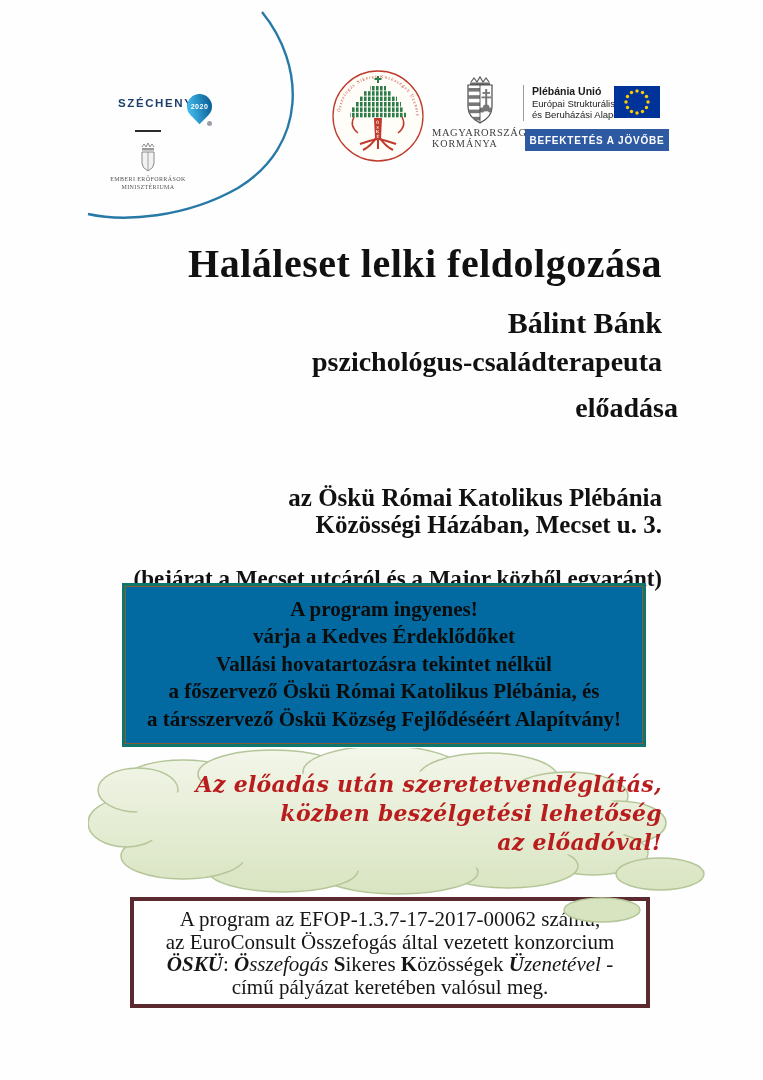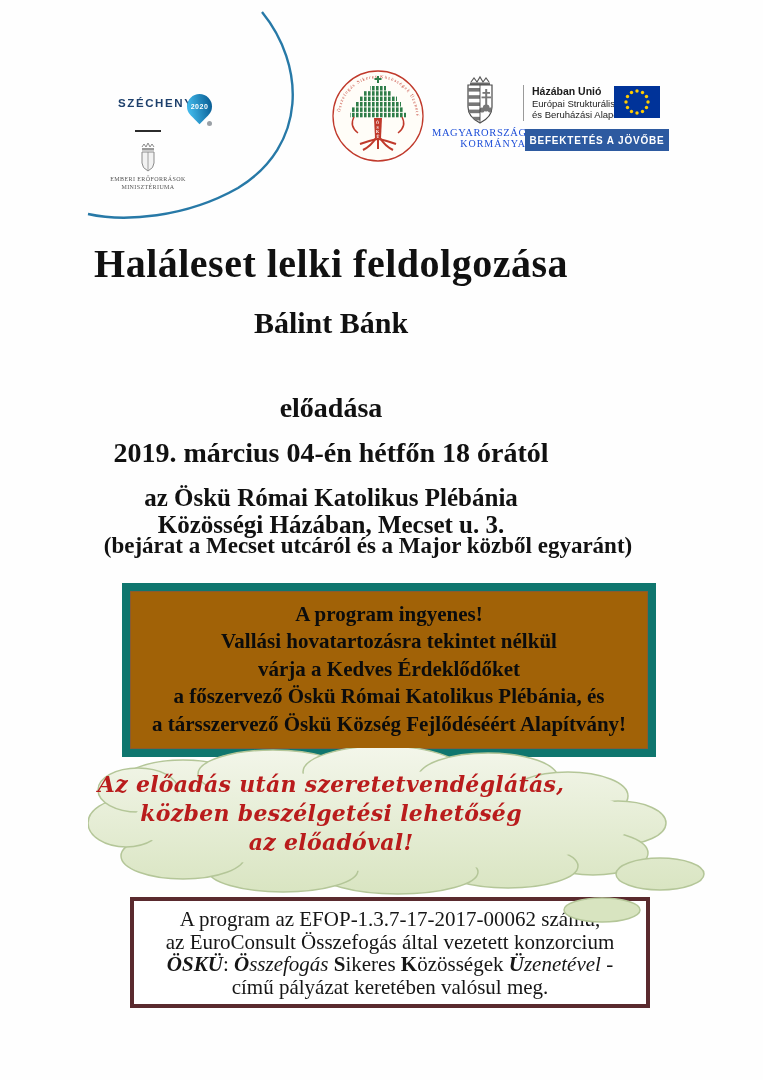--- a/index.html
+++ b/index.html
@@ -1,56 +1,56 @@
 <!DOCTYPE html>
 <html><head>
 <meta charset="utf-8">
 <style>
   html,body{margin:0;padding:0;background:#ffffff;}
   #poster{position:relative;width:763px;height:1080px;background:#fefefe;overflow:hidden;
           font-family:"Liberation Serif",serif;color:#111;}
   .abs{position:absolute;}
-  .ctr{text-align:center;left:0;width:662px;}
+  .ctr{text-align:right;left:0;width:662px;}
   svg{display:block;}
 
   
   .brand{left:118px;top:97px;font-family:"Liberation Sans",sans-serif;font-weight:bold;
          font-size:11.5px;letter-spacing:1.6px;color:#1d3f6b;}
   .pin{left:187px;top:94px;width:25px;height:25px;background:linear-gradient(125deg,#3fb6e8 20%,#0a5f96 85%);
        border-radius:50% 50% 50% 0;transform:rotate(-45deg);}
   .pin span{display:flex;width:100%;height:100%;align-items:center;justify-content:center;
             transform:rotate(45deg);color:#fff;font-family:"Liberation Sans",sans-serif;
             font-size:7px;font-weight:bold;letter-spacing:.5px;}
   .pindot{left:207px;top:121px;width:5px;height:5px;border-radius:50%;background:#9aa0a6;}
   .dash{left:135px;top:130px;width:26px;height:2px;background:#2b2b2b;}
   .ministry-text{left:100px;top:175px;width:96px;text-align:center;font-size:6px;
                  letter-spacing:.4px;color:#555;line-height:8px;}
-  .gov-text{left:432px;top:127px;width:94px;text-align:right;color:#1d4ed8;line-height:11px;}
+  .gov-text{left:432px;top:127px;width:94px;text-align:left;color:#404040;line-height:11px;}
   .gov-text .l1{font-size:10.5px;letter-spacing:.6px;}
   .gov-text .l2{font-size:10px;letter-spacing:1px;}
   .divider{left:523px;top:85px;width:1px;height:36px;background:#9a9a9a;}
   .eu-text{left:532px;top:86px;line-height:11.5px;font-family:"Liberation Sans",sans-serif;}
   .eu-text .l1{font-size:10.5px;font-weight:bold;color:#1a1a1a;}
   .eu-text .l2,.eu-text .l3{font-size:9.5px;color:#222;}
   .banner{left:525px;top:129px;width:144px;height:22px;background:#2d5aa0;color:#fff;
           font-family:"Liberation Sans",sans-serif;font-size:10px;font-weight:bold;letter-spacing:.8px;
           display:flex;align-items:center;justify-content:center;}
 
   
   .title{top:240px;font-size:40px;font-weight:bold;letter-spacing:.5px;}
   .name{top:306px;font-size:30px;font-weight:bold;}
   .profession{top:346px;font-size:28px;font-weight:bold;}
-  .event{top:392px;font-size:28px;font-weight:bold;}
+  .event{top:392px;font-size:28px;font-weight:bold;padding-left:16px;}
   .date{top:437px;font-size:28px;font-weight:bold;}
   .loc1{top:484px;font-size:25px;font-weight:bold;}
   .loc2{top:511px;font-size:25px;font-weight:bold;}
-  .loc3{top:533px;font-size:23px;font-weight:bold;padding-left:37px;}
-
-  
-  .freebox{left:122px;top:583px;width:518px;border:8px solid #0f766e;background:#a16207;z-index:1;}
+  .loc3{top:566px;font-size:23px;font-weight:bold;}
+
+  
+  .freebox{left:122px;top:583px;width:518px;border:3px solid #0f766e;background:#0369a1;z-index:1;}
   .freebox-inner{border:1px solid #8a5a30;padding:9px 4px 10px 4px;text-align:center;
                  font-size:21px;font-weight:bold;line-height:27.4px;color:#0c0c0c;}
 
   
   .cloud-svg{left:88px;top:748px;z-index:3;pointer-events:none;}
   .cloud-text{top:770px;z-index:4;color:#b91c1c;font-weight:bold;font-style:italic;
               font-family:"DejaVu Serif",serif;font-size:22px;line-height:29px;letter-spacing:.3px;}
 
   
   .fundbox{left:130px;top:897px;width:512px;border:4px solid #5a2a2e;background:#fff;z-index:2;}
@@ -152,21 +152,21 @@
     <line x1="15" y1="10" x2="15" y2="47" stroke="#4a4a4a" stroke-width="0.9"></line>
   </svg>
   <div class="abs gov-text">
     <div class="l1">MAGYARORSZÁG</div>
     <div class="l2">KORMÁNYA</div>
   </div>
 
   <div class="abs divider"></div>
 
   <div class="abs eu-text">
-    <div class="l1">Házában Unió</div>
+    <div class="l1">Plébánia Unió</div>
     <div class="l2">Európai Strukturális</div>
     <div class="l3">és Beruházási Alapok</div>
   </div>
   <svg class="abs" style="left:614px;top:86px" width="46" height="32" viewBox="0 0 46 32">
     <rect width="46" height="32" fill="#003399"></rect>
     <g fill="#ffcc00">
       <circle cx="34" cy="16" r="1.7"></circle>
         <circle cx="32.5" cy="21.5" r="1.7"></circle>
       <circle cx="28.5" cy="25.5" r="1.7"></circle>
         <circle cx="23" cy="27" r="1.7"></circle>
@@ -177,31 +177,31 @@
       <circle cx="17.5" cy="6.5" r="1.7"></circle>
         <circle cx="23" cy="5" r="1.7"></circle>
       <circle cx="28.5" cy="6.5" r="1.7"></circle>
         <circle cx="32.5" cy="10.5" r="1.7"></circle>
     </g>
   </svg>
   <div class="abs banner">BEFEKTETÉS A JÖVŐBE</div>
 
   <div class="abs ctr title">Haláleset lelki feldolgozása</div>
   <div class="abs ctr name">Bálint Bánk</div>
+  <div class="abs ctr profession">pszichológus-családterapeuta</div>
   <div class="abs ctr event">előadása</div>
-  <div class="abs ctr date">2019. március 04-én hétfőn 18 órától</div>
   <div class="abs ctr loc1">az Öskü Római Katolikus Plébánia</div>
   <div class="abs ctr loc2">Közösségi Házában, Mecset u. 3.</div>
   <div class="abs ctr loc3">(bejárat a Mecset utcáról és a Major közből egyaránt)</div>
 
   <div class="abs freebox">
     <div class="freebox-inner">
       <div>A program ingyenes!</div>
+      <div>várja a Kedves Érdeklődőket</div>
       <div>Vallási hovatartozásra tekintet nélkül</div>
-      <div>várja a Kedves Érdeklődőket</div>
       <div>a főszervező Öskü Római Katolikus Plébánia, és</div>
       <div>a társszervező Öskü Község Fejlődéséért Alapítvány!</div>
     </div>
   </div>
 
   <div class="abs fundbox">
     <div class="fundbox-inner">
       <div>A program az EFOP-1.3.7-17-2017-00062 számú,</div>
       <div>az EuroConsult Összefogás által vezetett konzorcium</div>
       <div><span class="seg-bi">ÖSKÜ</span><span class="seg-r">: </span><span class="seg-bi">Ö</span><span class="seg-i">sszefogás</span><span class="seg-r"> </span><span class="seg-b">S</span><span class="seg-r">ikeres</span><span class="seg-r"> </span><span class="seg-b">K</span><span class="seg-r">özösségek</span><span class="seg-r"> </span><span class="seg-bi">Ü</span><span class="seg-i">zenetével</span><span class="seg-i"> -</span></div>

